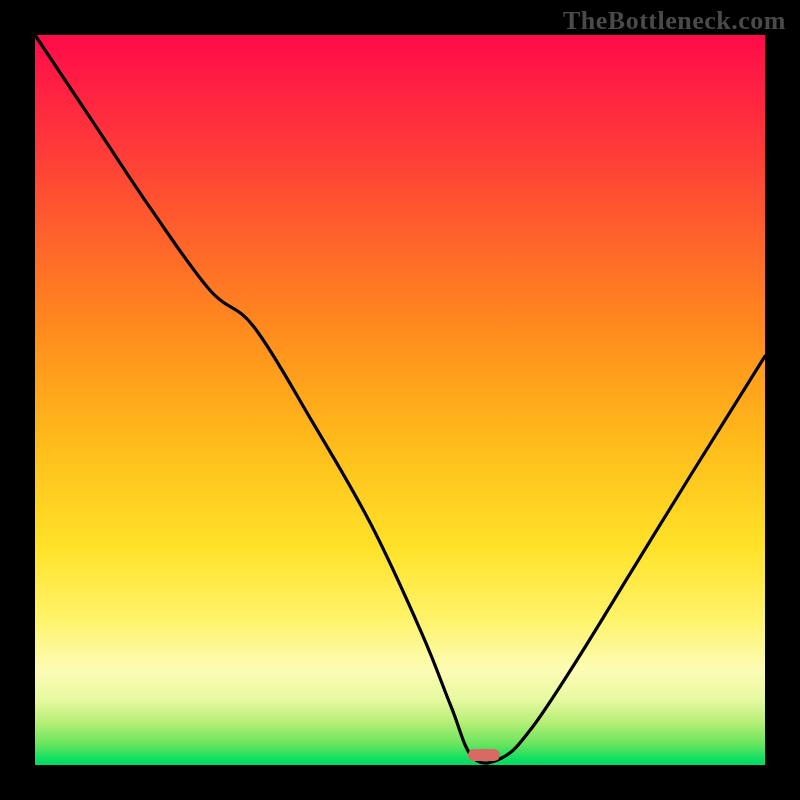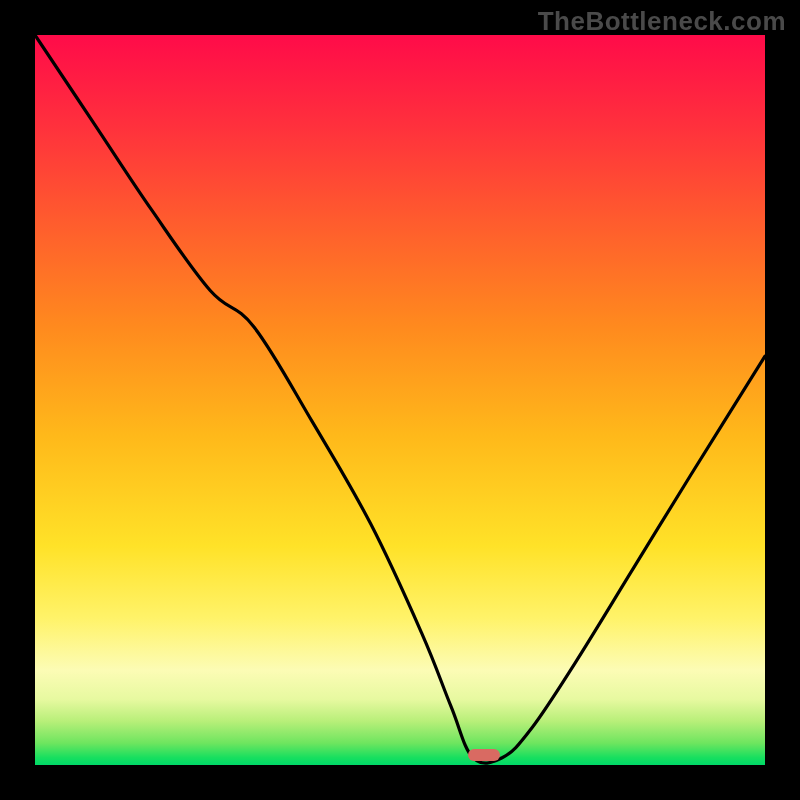--- a/index.html
+++ b/index.html
@@ -9,20 +9,21 @@
     height: 800px;
     background: #000;
     overflow: hidden;
     font-family: Arial, Helvetica, sans-serif;
   }
   .frame {
     position: relative;
     width: 800px;
     height: 800px;
     background: #000;
+    font-family: Liberation Serif, serif;
   }
   .watermark {
     position: absolute;
     top: 6px;
     right: 14px;
     color: #4a4a4a;
     font-size: 26px;
     font-weight: 600;
     letter-spacing: 0.5px;
   }

